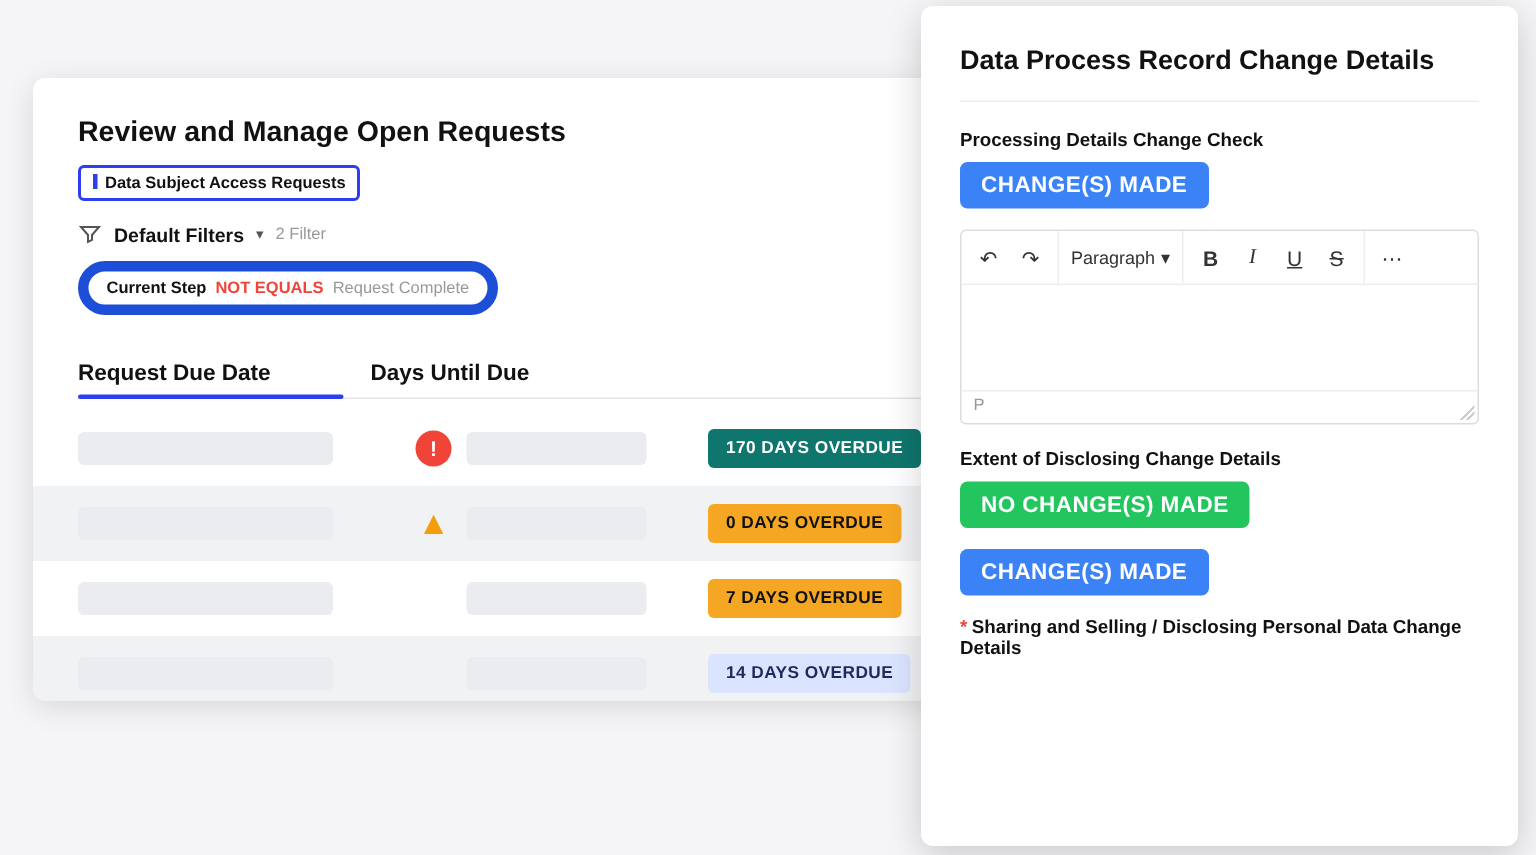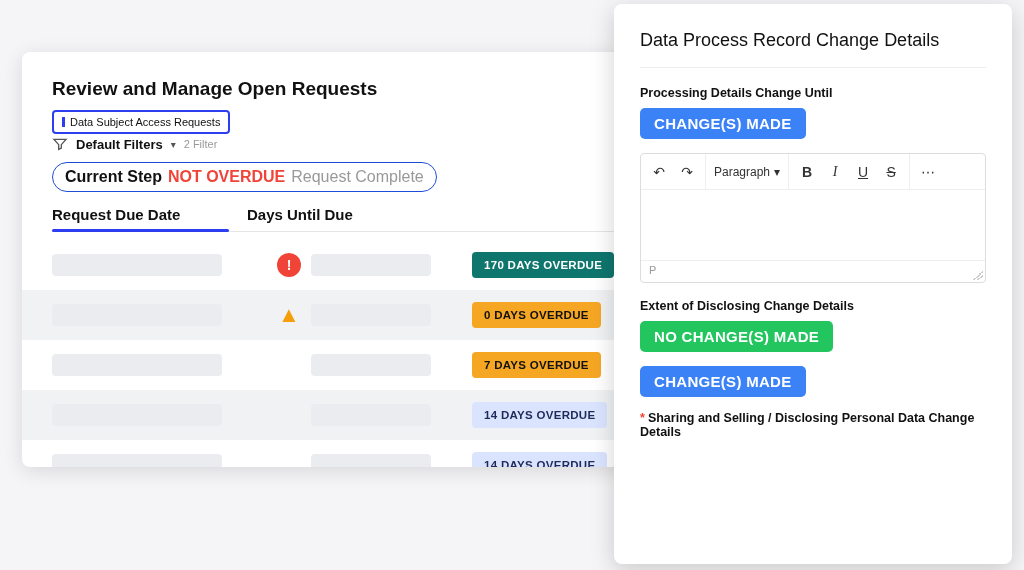--- a/index.html
+++ b/index.html
@@ -1,31 +1,31 @@
 <!DOCTYPE html>
 <html><head>
 <meta charset="utf-8">
 <style>
   *{box-sizing:border-box;margin:0;padding:0;font-family:Arial,Helvetica,sans-serif}
   body{background:#f5f5f7;width:1024px;height:570px;position:relative;overflow:hidden}
 
   
   .left-panel{position:absolute;left:22px;top:52px;width:632px;height:415px;background:#fff;border-radius:8px;box-shadow:0 4px 20px rgba(0,0,0,.12);padding:26px 30px 0 30px;overflow:hidden}
   .left-title{font-size:19px;font-weight:700;color:#111;margin-bottom:10px}
-  .tag{display:inline-block;border:2px solid #2d3ef0;border-radius:4px;font-size:11px;font-weight:400;color:#111;padding:4px 8px;margin-bottom:2px}
+  .tag{display:inline-block;border:2px solid #2d3ef0;border-radius:4px;font-size:11px;font-weight:700;color:#111;padding:4px 8px;margin-bottom:14px}
   .tag .bar{display:inline-block;width:3px;height:10px;background:#2d3ef0;margin-right:5px;vertical-align:-1px}
 
   .filter-row{display:flex;align-items:center;gap:8px;margin-bottom:10px}
   .funnel{width:16px;height:16px}
   .funnel svg{width:16px;height:16px;stroke:#555;fill:none;stroke-width:2}
   .filter-label{font-size:13px;font-weight:700;color:#111}
   .chev{font-size:10px;color:#555}
   .filter-count{font-size:11px;color:#999}
 
-  .chip{display:inline-flex;align-items:center;gap:6px;border:1px solid #1d4ed8;border-radius:18px;padding:5px 12px;font-size:16px;margin-bottom:14px}
+  .chip{display:inline-flex;align-items:center;gap:6px;border:7px solid #1d4ed8;border-radius:18px;padding:5px 12px;font-size:11px;margin-bottom:30px}
   .chip .step{font-weight:700;color:#111}
   .chip .op{font-weight:700;color:#f04438}
   .chip .val{color:#999}
 
   .thead{display:flex;gap:0;border-bottom:1px solid #e5e5e5;padding-bottom:0}
   .th{font-size:15px;font-weight:700;color:#111;padding-bottom:8px;position:relative}
   .th.active::after{content:"";position:absolute;left:0;right:18px;bottom:-1px;height:3px;background:#2d3ef0;border-radius:2px}
   .th1{width:225px}
   .th2{width:195px}
   .th3{flex:1}
@@ -41,21 +41,21 @@
   .ic{width:24px;height:24px;border-radius:50%;display:flex;align-items:center;justify-content:center;color:#fff;font-size:14px;font-weight:700}
   .ic.red{background:#f04438}
   .ic.tri{background:none;color:#f59e0b;font-size:22px;line-height:1}
   .badge{display:inline-block;font-size:11.5px;font-weight:700;letter-spacing:.3px;padding:7px 12px;border-radius:4px;color:#fff}
   .badge.red{background:#0f766e}
   .badge.amber{background:#f5a623;color:#111}
   .badge.blue{background:#dbe4ff;color:#1e2a5a}
 
   
   .right-panel{position:absolute;right:12px;top:4px;width:398px;height:560px;background:#fff;border-radius:8px;box-shadow:0 6px 24px rgba(0,0,0,.18);padding:26px 26px 0 26px;overflow:hidden}
-  .right-title{font-size:18px;font-weight:400;color:#111;padding-bottom:16px;border-bottom:1px solid #eee;margin-bottom:18px}
+  .right-title{font-size:18px;font-weight:700;color:#111;padding-bottom:16px;border-bottom:1px solid #eee;margin-bottom:18px}
   .field-label{font-size:12.5px;font-weight:700;color:#111;margin-bottom:8px}
   .pill{display:inline-block;font-size:15px;font-weight:700;letter-spacing:.3px;color:#fff;padding:7px 14px;border-radius:5px;margin-bottom:14px}
   .pill.blue{background:#3b82f6}
   .pill.green{background:#22c55e}
 
   .editor{border:1px solid #ddd;border-radius:4px;margin-bottom:16px}
   .toolbar{display:flex;align-items:center;height:36px;border-bottom:1px solid #eee}
   .tgrp{display:flex;align-items:center;height:100%;border-right:1px solid #eee;padding:0 8px;gap:8px}
   .tbtn{width:20px;height:20px;display:flex;align-items:center;justify-content:center;font-size:14px;color:#333;cursor:pointer}
   .tsel{font-size:12px;color:#333;display:flex;align-items:center;gap:4px}
@@ -82,21 +82,21 @@
           <path d="M3 5h18l-7 8v5l-4 2v-7L3 5z"></path>
         </svg>
     </span>
     <span class="filter-label">Default Filters</span>
     <span class="chev">▾</span>
     <span class="filter-count">2 Filter</span>
   </div>
 
   <div class="chip">
     <span class="step">Current Step</span>
-    <span class="op">NOT OVERDUE</span>
+    <span class="op">NOT EQUALS</span>
     <span class="val">Request Complete</span>
   </div>
 
   <div class="thead">
     <div class="th th2 active">Request Due Date</div>
     <div class="th th3">Days Until Due</div>
   </div>
 
   <div class="tbody">
       <div class="trow">
@@ -149,21 +149,21 @@
         </div>
         <div class="c3"><span class="badge blue">14 DAYS OVERDUE</span></div>
       </div>
     </div>
 </div>
 
 <div class="right-panel">
   <div class="right-title">Data Process Record Change Details</div>
 
   
-  <div class="field-label">Processing Details Change Until</div>
+  <div class="field-label">Processing Details Change Check</div>
   <div class="pill blue">CHANGE(S) MADE</div>
 
   
   <div class="editor">
     <div class="toolbar">
       <div class="tgrp">
         <span class="tbtn">↶</span>
         <span class="tbtn">↷</span>
       </div>
       <div class="tgrp">

